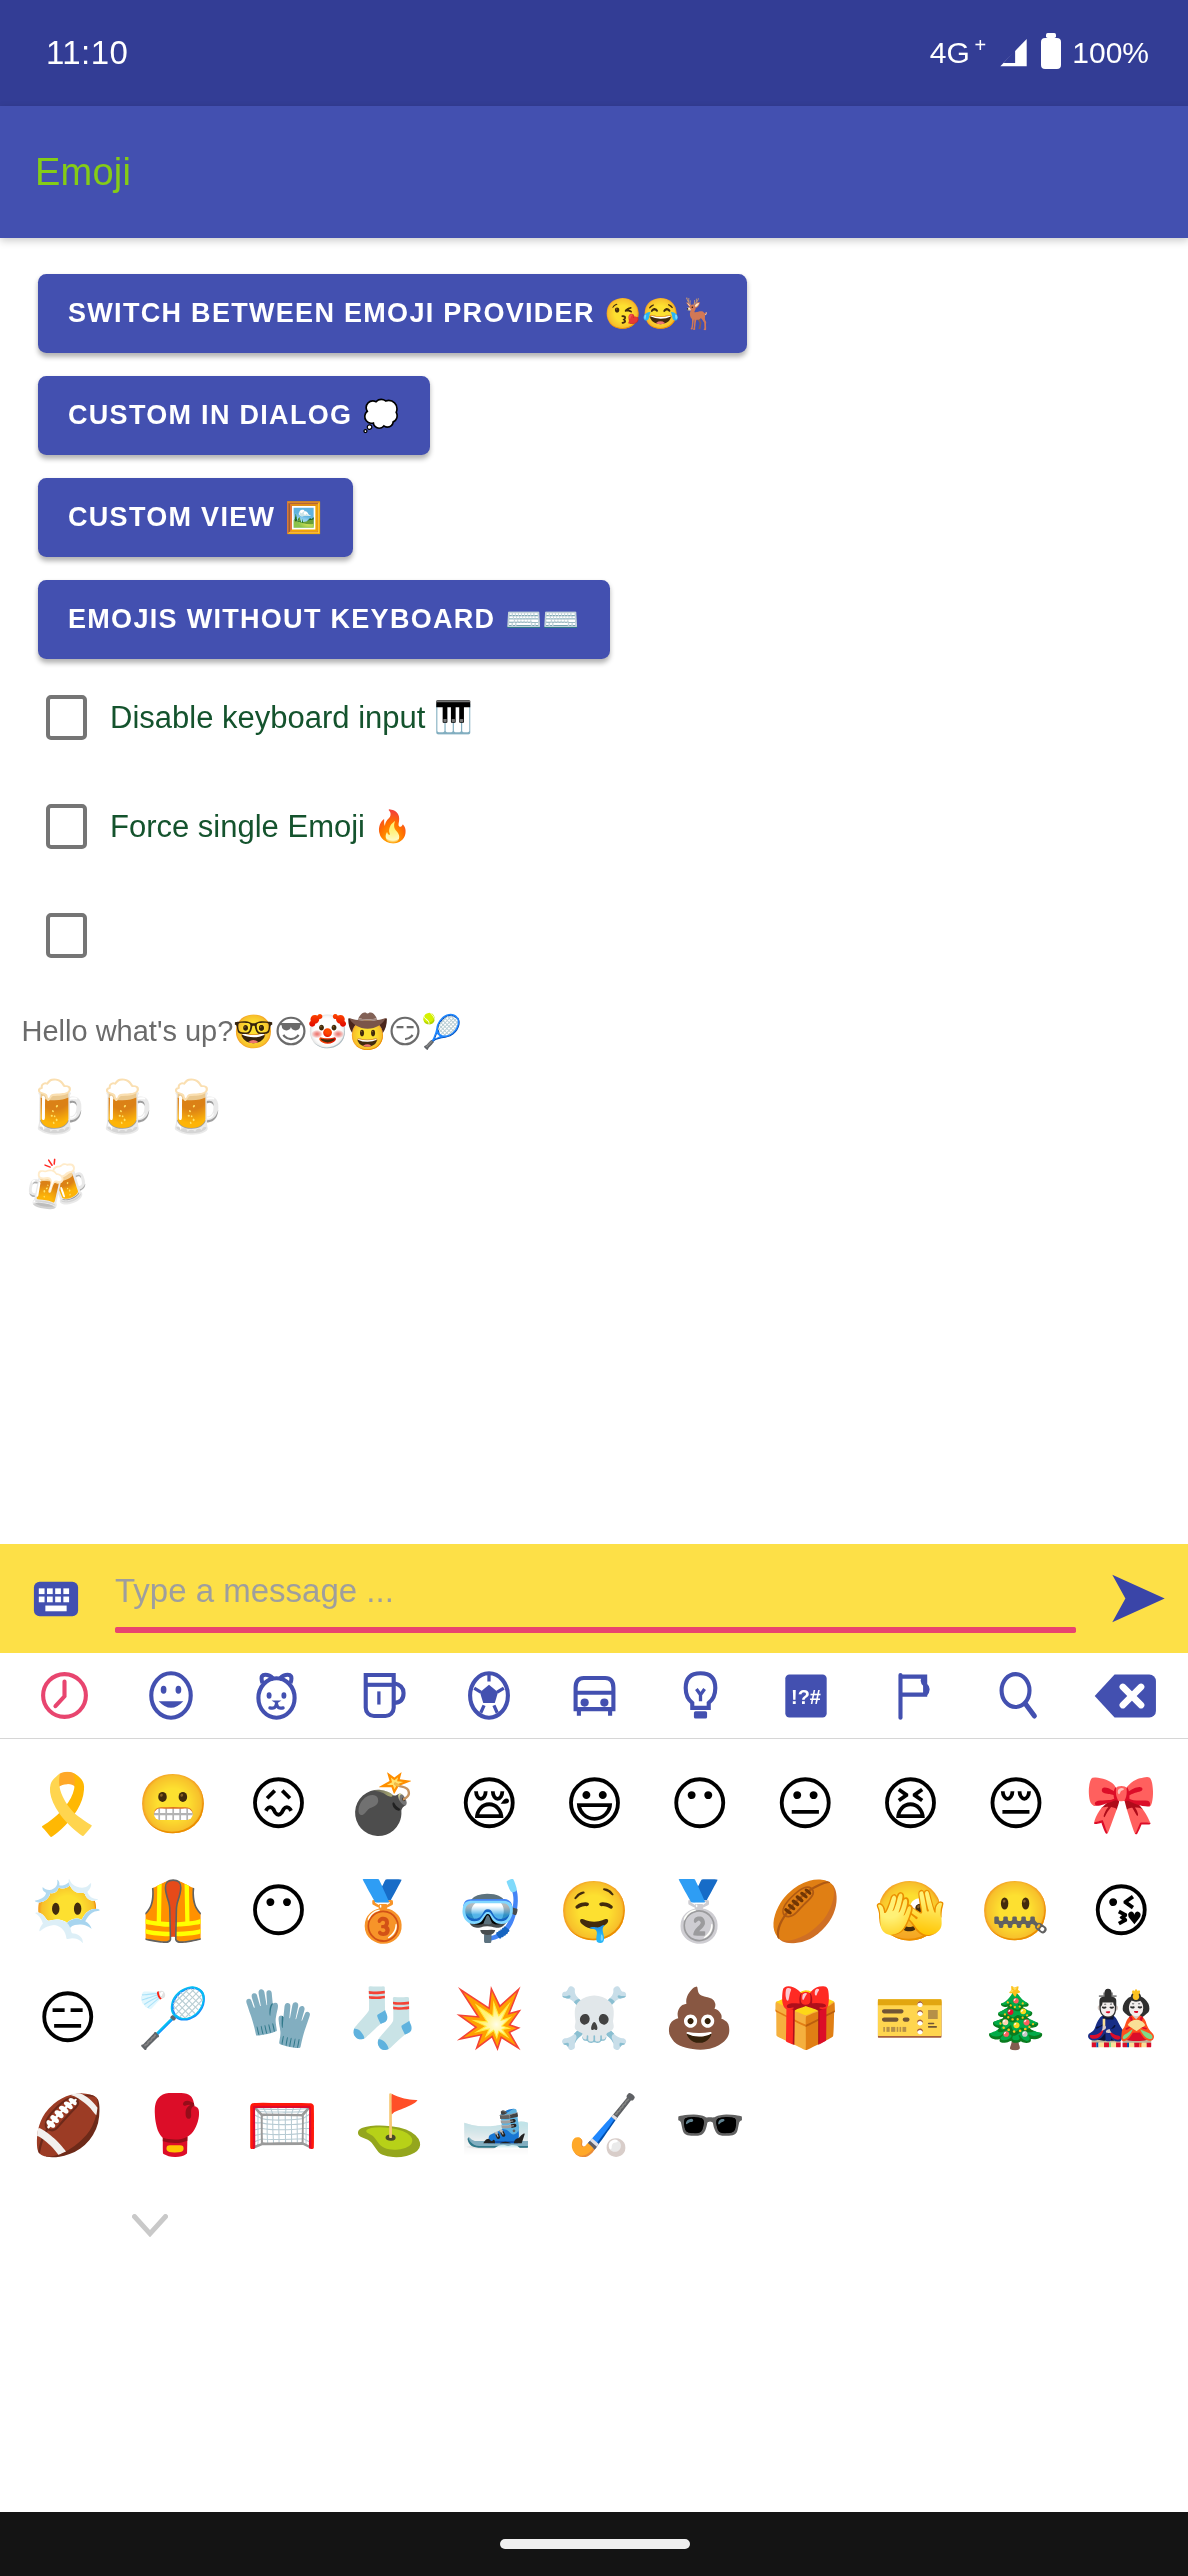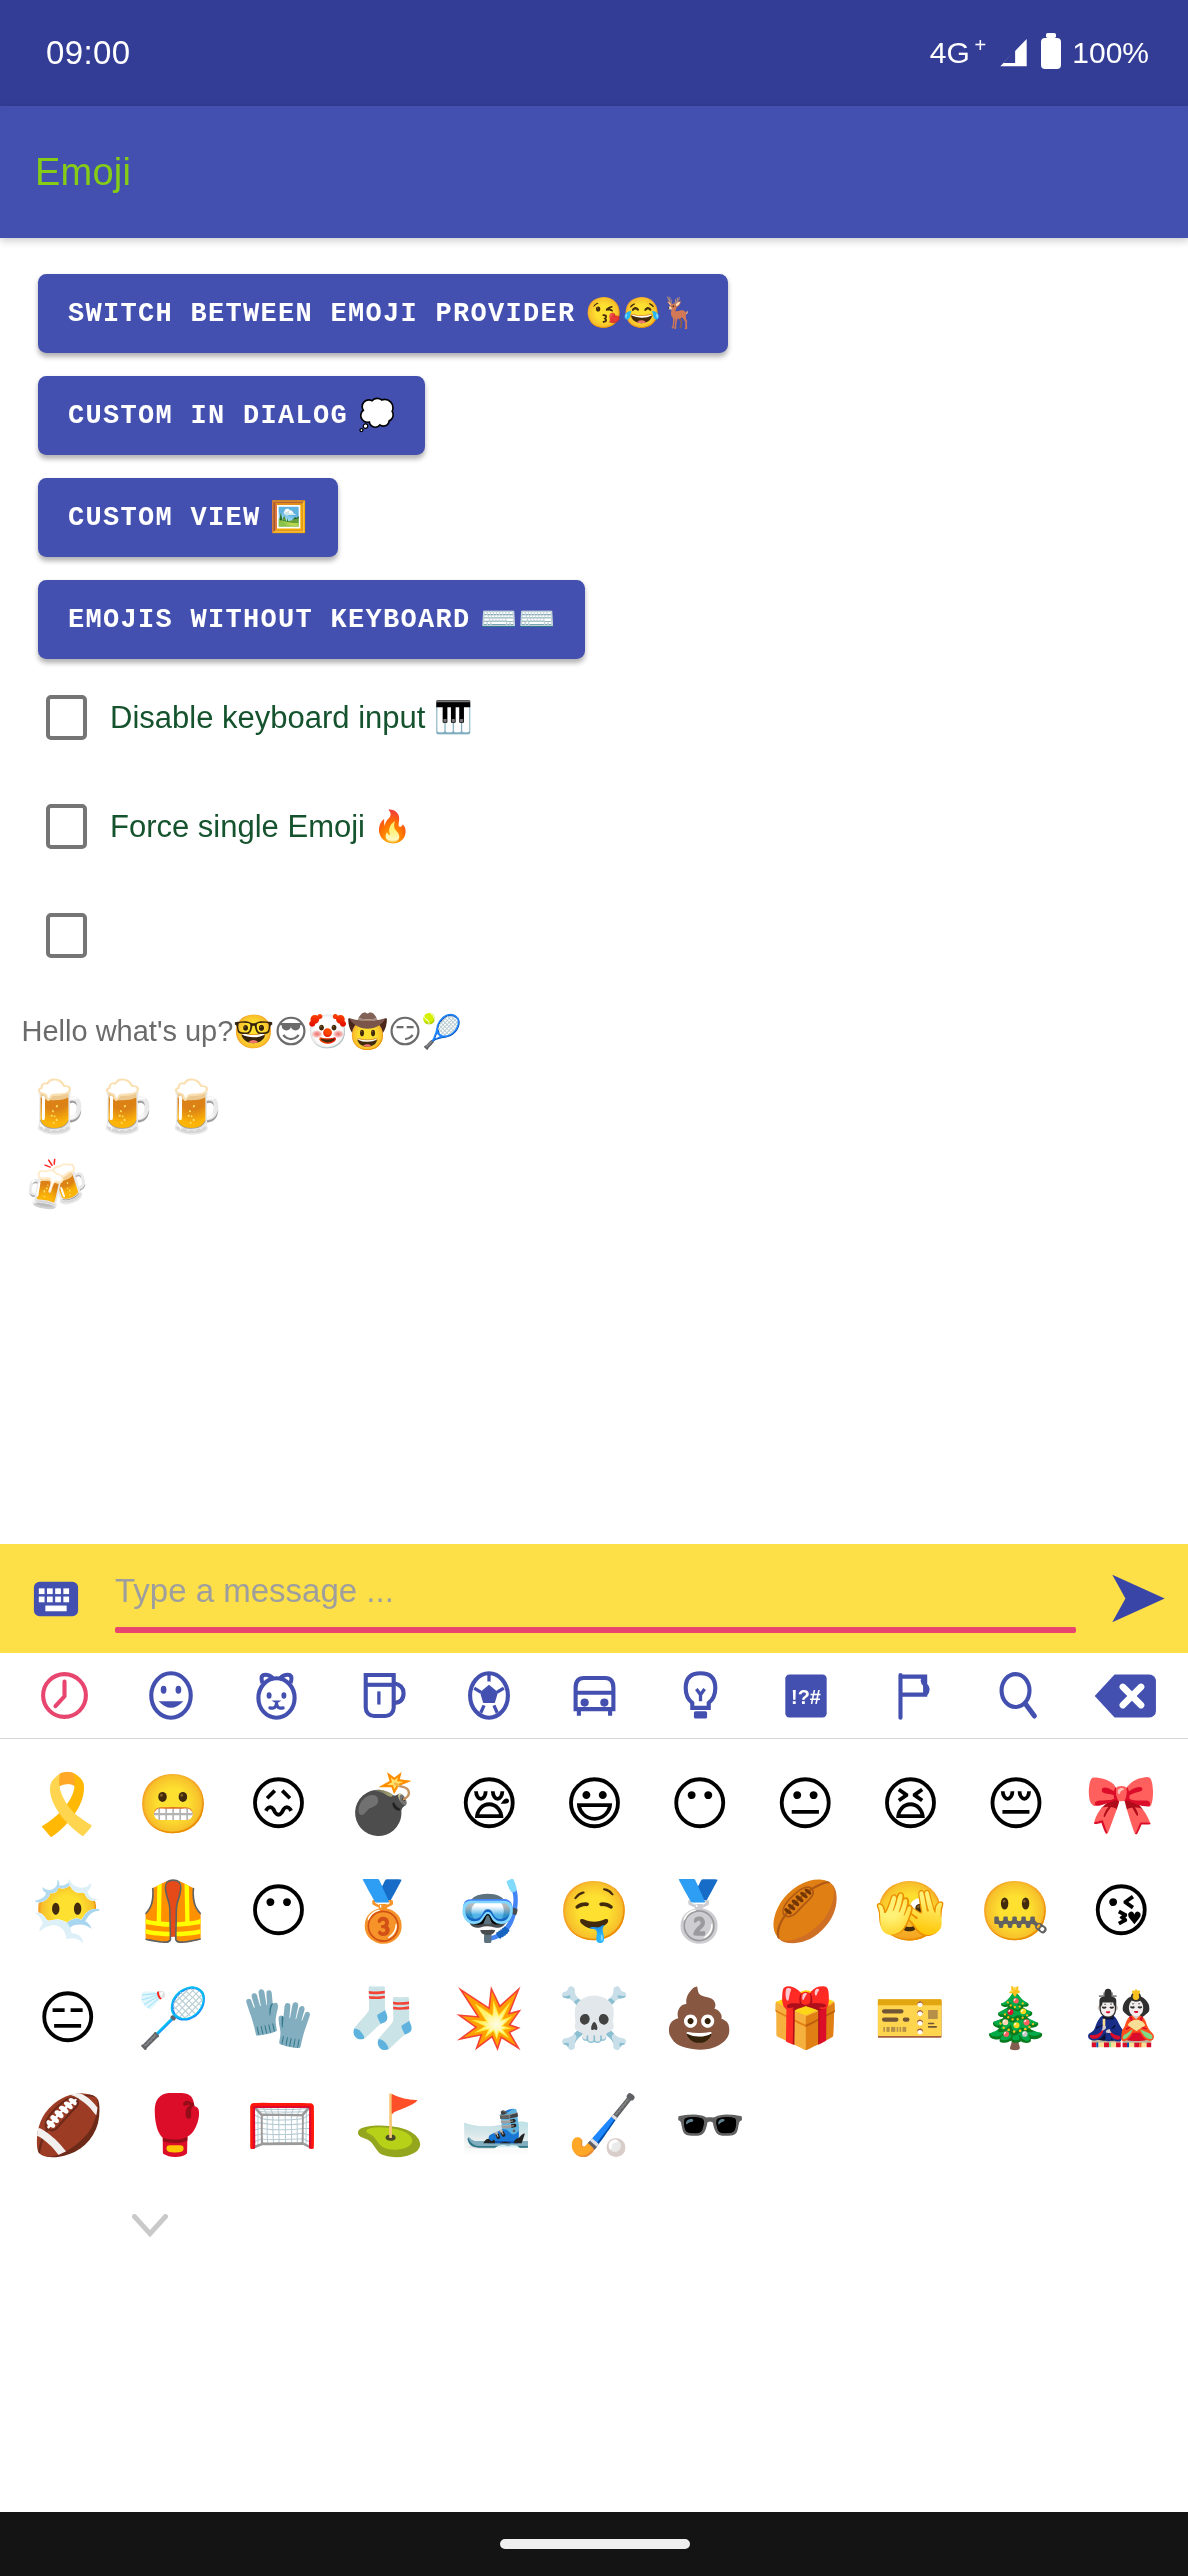--- a/index.html
+++ b/index.html
@@ -35,21 +35,21 @@
   .appbar-title { font-size: 38px; font-weight: 400; letter-spacing: 0.2px; }
 
   
   .content { flex: 1 1 auto; position: relative; overflow: hidden; background: #fff; padding: 0 0 0 0; }
 
   .btn-stack { padding: 36px 0 0 38px; display: flex; flex-direction: column; align-items: flex-start; gap: 23px; }
   .mbtn {
     background: #4350B0; color: #fff; border: none; border-radius: 8.3px;
     padding: 0 30px; height: 79px; display: inline-flex; align-items: center;
     font-size: 27px; font-weight: 700; letter-spacing: 1.3px;
-    font-family: Liberation Mono, monospace;
+    font-family: Liberation Sans, sans-serif;
     box-shadow: 0 3.3px 5.8px rgba(0,0,0,0.30);
     white-space: nowrap; cursor: pointer;
   }
   .mbtn .em { font-weight: 400; letter-spacing: 0; margin-left: 10px; font-size: 30px; }
 
   .check-list { padding: 36px 0 0 46px; display: flex; flex-direction: column; gap: 64px; }
   .check-row { display: flex; align-items: center; gap: 23px; }
   .cbox { width: 41px; height: 45px; border: 4.1px solid #757575; border-radius: 5px; background: #fff; flex: 0 0 auto; }
   .check-label { font-size: 31px; color: #14532d; font-weight: 400; }
   .check-label .em { font-size: 31px; }
@@ -92,21 +92,21 @@
   
   .navbar { height: 64px; background: #141414; flex: 0 0 auto; display: flex; align-items: center; justify-content: center; }
   .home-indicator { width: 190px; height: 10px; background: #efefef; border-radius: 6.6px; }
 </style>
 </head>
 <body>
 
 <div id="app">
 
   <div class="statusbar">
-    <div class="status-time">09:00</div>
+    <div class="status-time">11:10</div>
     <div class="status-right">
       <div class="net-label"><span>4G</span><sup>+</sup></div>
       <svg class="signal" viewBox="0 0 40 36">
         <path d="M36 1 L36 34 L4 34 Z" fill="#ffffff"></path>
         <path d="M22 14 L22 30 L8 30 Z" fill="#333D95"></path>
       </svg>
       <div class="battery"></div>
       <div class="battery-pct">100%</div>
     </div>
   </div>

